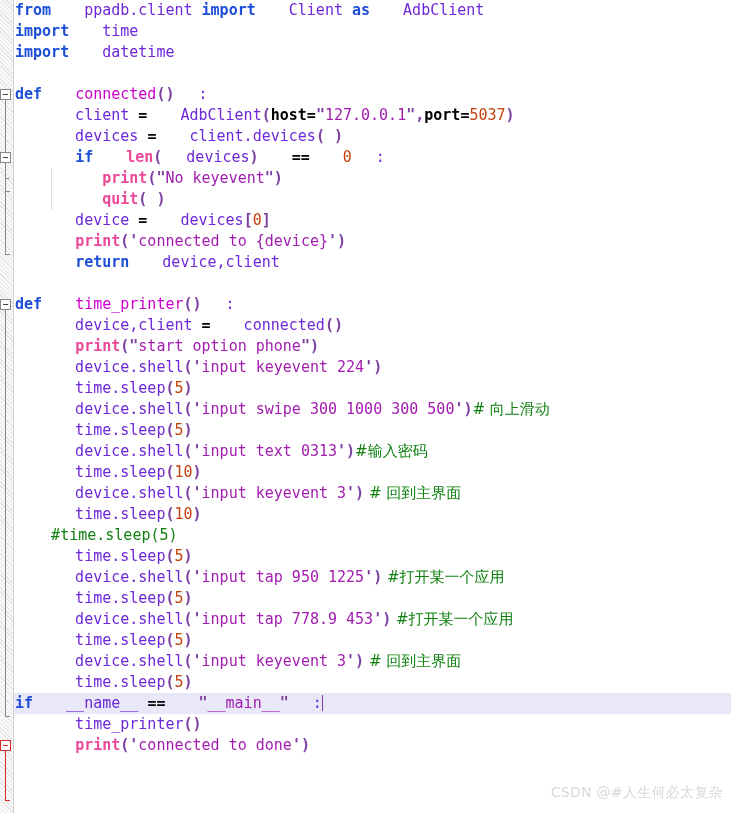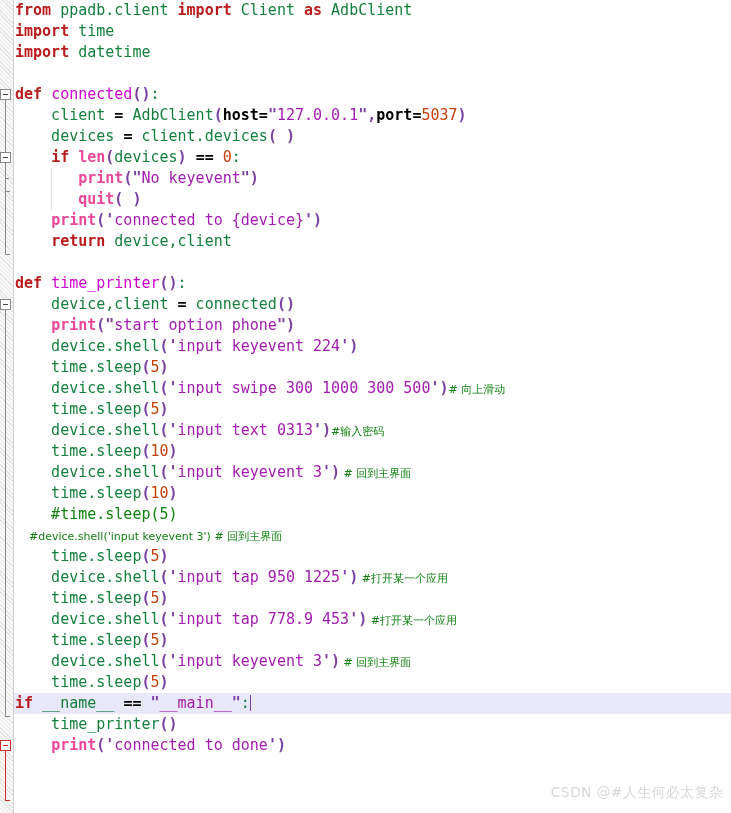--- a/index.html
+++ b/index.html
@@ -65,30 +65,30 @@
     display:inline-block;width:1px;height:16px;
     background:#7a3fa0;vertical-align:-3px;
     margin-left:0px;
   }
   
   .iguide{
     position:absolute;top:0;height:21px;width:1px;
     background:#dcdcdc;
   }
   
-  .kw  {color:#b91c1c;font-weight:bold;}      
+  .kw  {color:#1d4ed8;font-weight:bold;}      
   .fn  {color:#cc00cc;}                        
   .bi  {color:#ec4899;font-weight:bold;}       
   .str {color:#a21caf;}                        
   .pun {color:#7a3fa0;font-weight:bold;}       
   .num {color:#c2410c;}                        
   .cmt {color:#108010;}                        
   .op  {color:#000000;font-weight:bold;}       
-  .id  {color:#15803d;}
-  .cn  {font-family:"DejaVu Sans","Liberation Sans",sans-serif;font-size:11px;}
+  .id  {color:#6d28d9;margin-left:24px;}
+  .cn  {font-family:"DejaVu Sans","Liberation Sans",sans-serif;font-size:15px;}
 
   
   #watermark{
     position:absolute;right:8px;bottom:11px;
     font-family:"DejaVu Sans","Liberation Sans",sans-serif;
     font-size:14px;color:#d8d8d8;
     letter-spacing:0.3px;
     z-index:5;user-select:none;
   }
 </style>
@@ -118,36 +118,36 @@
       <div class="line"><span class="kw">from</span><span class="id"> ppadb.client </span><span class="kw">import</span><span class="id"> Client </span><span class="kw">as</span><span class="id"> AdbClient</span></div>
       <div class="line"><span class="kw">import</span><span class="id"> time</span></div>
       <div class="line"><span class="kw">import</span><span class="id"> datetime</span></div>
       <div class="line">&nbsp;</div>
       <div class="line"><span class="kw">def</span><span class="id"> </span><span class="fn">connected</span><span class="pun">()</span><span class="id">:</span></div>
       <div class="line"><span class="id">    client </span><span class="op">=</span><span class="id"> AdbClient</span><span class="pun">(</span><span class="op">host</span><span class="op">=</span><span class="pun">"</span><span class="str">127.0.0.1</span><span class="pun">"</span><span class="pun">,</span><span class="op">port</span><span class="op">=</span><span class="num">5037</span><span class="pun">)</span></div>
       <div class="line"><span class="id">    devices </span><span class="op">=</span><span class="id"> client.devices</span><span class="pun">( )</span></div>
       <div class="line"><span class="id">    </span><span class="kw">if</span><span class="id"> </span><span class="bi">len</span><span class="pun">(</span><span class="id">devices</span><span class="pun">)</span><span class="id"> </span><span class="op">==</span><span class="id"> </span><span class="num">0</span><span class="id">:</span></div>
       <div class="line"><span class="iguide" style="left: 37px;"></span><span class="id">       </span><span class="bi">print</span><span class="pun">(</span><span class="pun">"</span><span class="str">No keyevent</span><span class="pun">"</span><span class="pun">)</span></div>
       <div class="line"><span class="iguide" style="left: 37px;"></span><span class="id">       </span><span class="bi">quit</span><span class="pun">( )</span></div>
+      <div class="line"><span class="id">    device </span><span class="op">=</span><span class="id"> devices</span><span class="pun">[</span><span class="num">0</span><span class="pun">]</span></div>
       <div class="line"><span class="id">    </span><span class="bi">print</span><span class="pun">(</span><span class="pun">'</span><span class="str">connected to {device}</span><span class="pun">'</span><span class="pun">)</span></div>
       <div class="line"><span class="id">    </span><span class="kw">return</span><span class="id"> device,client</span></div>
       <div class="line">&nbsp;</div>
       <div class="line"><span class="kw">def</span><span class="id"> </span><span class="fn">time_printer</span><span class="pun">()</span><span class="id">:</span></div>
       <div class="line"><span class="id">    device,client </span><span class="op">=</span><span class="id"> connected</span><span class="pun">()</span></div>
       <div class="line"><span class="id">    </span><span class="bi">print</span><span class="pun">(</span><span class="pun">"</span><span class="str">start option phone</span><span class="pun">"</span><span class="pun">)</span></div>
       <div class="line"><span class="id">    device.shell</span><span class="pun">(</span><span class="pun">'</span><span class="str">input keyevent 224</span><span class="pun">'</span><span class="pun">)</span></div>
       <div class="line"><span class="id">    time.sleep</span><span class="pun">(</span><span class="num">5</span><span class="pun">)</span></div>
       <div class="line"><span class="id">    device.shell</span><span class="pun">(</span><span class="pun">'</span><span class="str">input swipe 300 1000 300 500</span><span class="pun">'</span><span class="pun">)</span><span class="cmt cn"># 向上滑动</span></div>
       <div class="line"><span class="id">    time.sleep</span><span class="pun">(</span><span class="num">5</span><span class="pun">)</span></div>
       <div class="line"><span class="id">    device.shell</span><span class="pun">(</span><span class="pun">'</span><span class="str">input text 0313</span><span class="pun">'</span><span class="pun">)</span><span class="cmt cn">#输入密码</span></div>
       <div class="line"><span class="id">    time.sleep</span><span class="pun">(</span><span class="num">10</span><span class="pun">)</span></div>
       <div class="line"><span class="id">    device.shell</span><span class="pun">(</span><span class="pun">'</span><span class="str">input keyevent 3</span><span class="pun">'</span><span class="pun">)</span><span class="cmt cn"> # 回到主界面</span></div>
       <div class="line"><span class="id">    time.sleep</span><span class="pun">(</span><span class="num">10</span><span class="pun">)</span></div>
       <div class="line"><span class="cmt">    #time.sleep(5)</span></div>
-      <div class="line"><span class="cmt cn">    #device.shell('input keyevent 3') # 回到主界面</span></div>
       <div class="line"><span class="id">    time.sleep</span><span class="pun">(</span><span class="num">5</span><span class="pun">)</span></div>
       <div class="line"><span class="id">    device.shell</span><span class="pun">(</span><span class="pun">'</span><span class="str">input tap 950 1225</span><span class="pun">'</span><span class="pun">)</span><span class="cmt cn"> #打开某一个应用</span></div>
       <div class="line"><span class="id">    time.sleep</span><span class="pun">(</span><span class="num">5</span><span class="pun">)</span></div>
       <div class="line"><span class="id">    device.shell</span><span class="pun">(</span><span class="pun">'</span><span class="str">input tap 778.9 453</span><span class="pun">'</span><span class="pun">)</span><span class="cmt cn"> #打开某一个应用</span></div>
       <div class="line"><span class="id">    time.sleep</span><span class="pun">(</span><span class="num">5</span><span class="pun">)</span></div>
       <div class="line"><span class="id">    device.shell</span><span class="pun">(</span><span class="pun">'</span><span class="str">input keyevent 3</span><span class="pun">'</span><span class="pun">)</span><span class="cmt cn"> # 回到主界面</span></div>
       <div class="line"><span class="id">    time.sleep</span><span class="pun">(</span><span class="num">5</span><span class="pun">)</span></div>
       <div class="line current"><span class="kw">if</span><span class="id"> __name__ </span><span class="op">==</span><span class="id"> </span><span class="pun">"</span><span class="str">__main__</span><span class="pun">"</span><span class="id">:</span><span class="cursor"></span></div>
       <div class="line"><span class="id">    time_printer</span><span class="pun">()</span></div>
       <div class="line"><span class="id">    </span><span class="bi">print</span><span class="pun">(</span><span class="pun">'</span><span class="str">connected to done</span><span class="pun">'</span><span class="pun">)</span></div>

